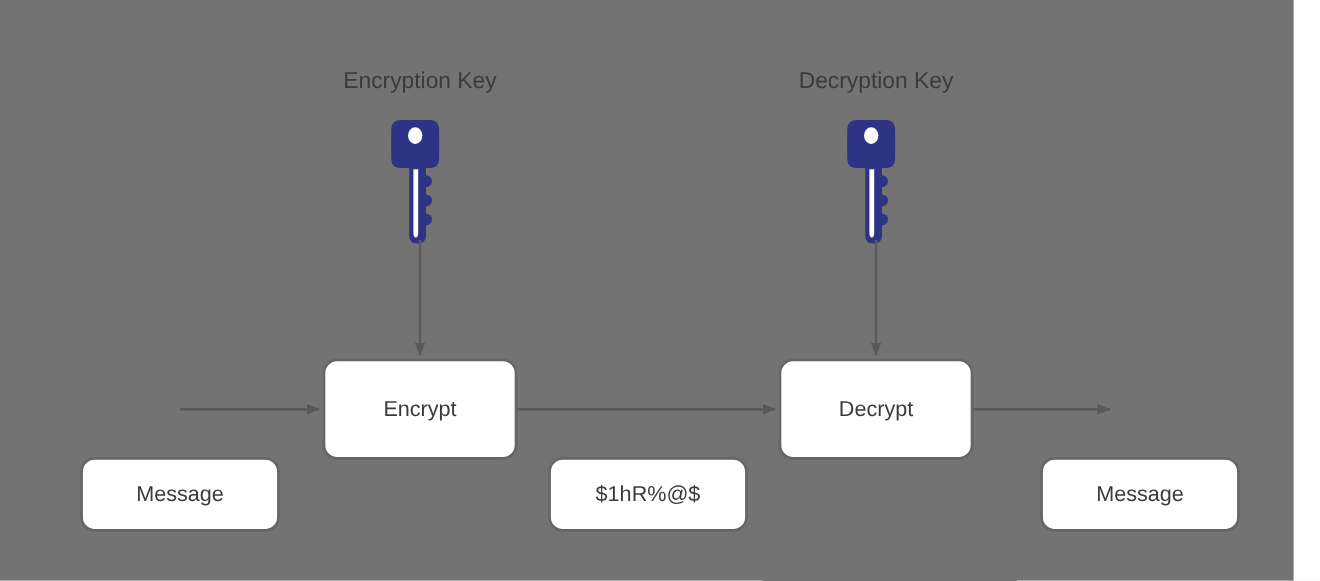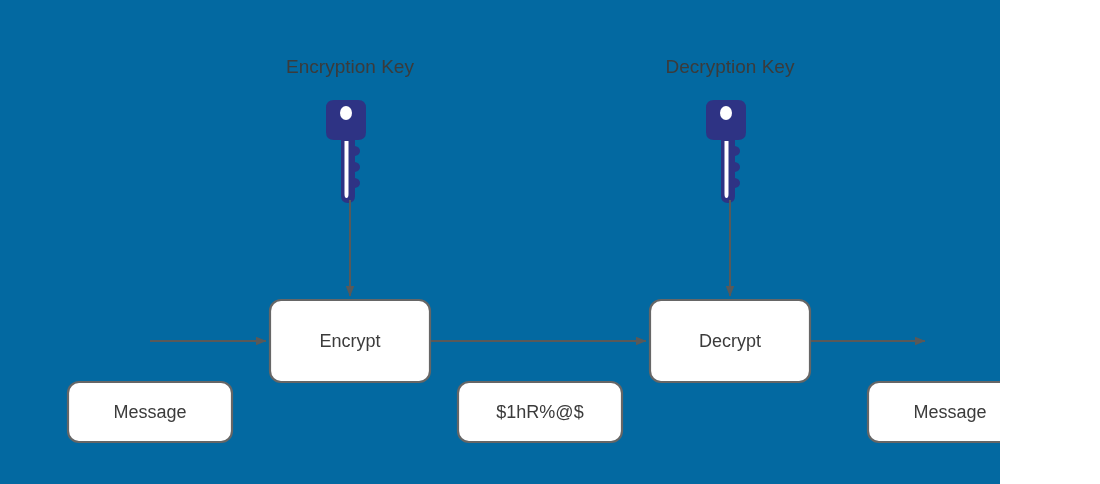--- a/index.html
+++ b/index.html
@@ -6,23 +6,23 @@
   html, body {
     margin: 0;
     padding: 0;
     background: #ffffff;
   }
   body {
     font-family: "Liberation Sans", sans-serif;
   }
   #canvas {
     position: relative;
-    width: 1000px;
+    width: 1078px;
     height: 484px;
-    background: #0369a1;
+    background: #737373;
     overflow: hidden;
   }
   .diagram-svg {
     position: absolute;
     top: 0;
     left: 0;
     width: 1100px;
     height: 484px;
   }
   .key-title {

